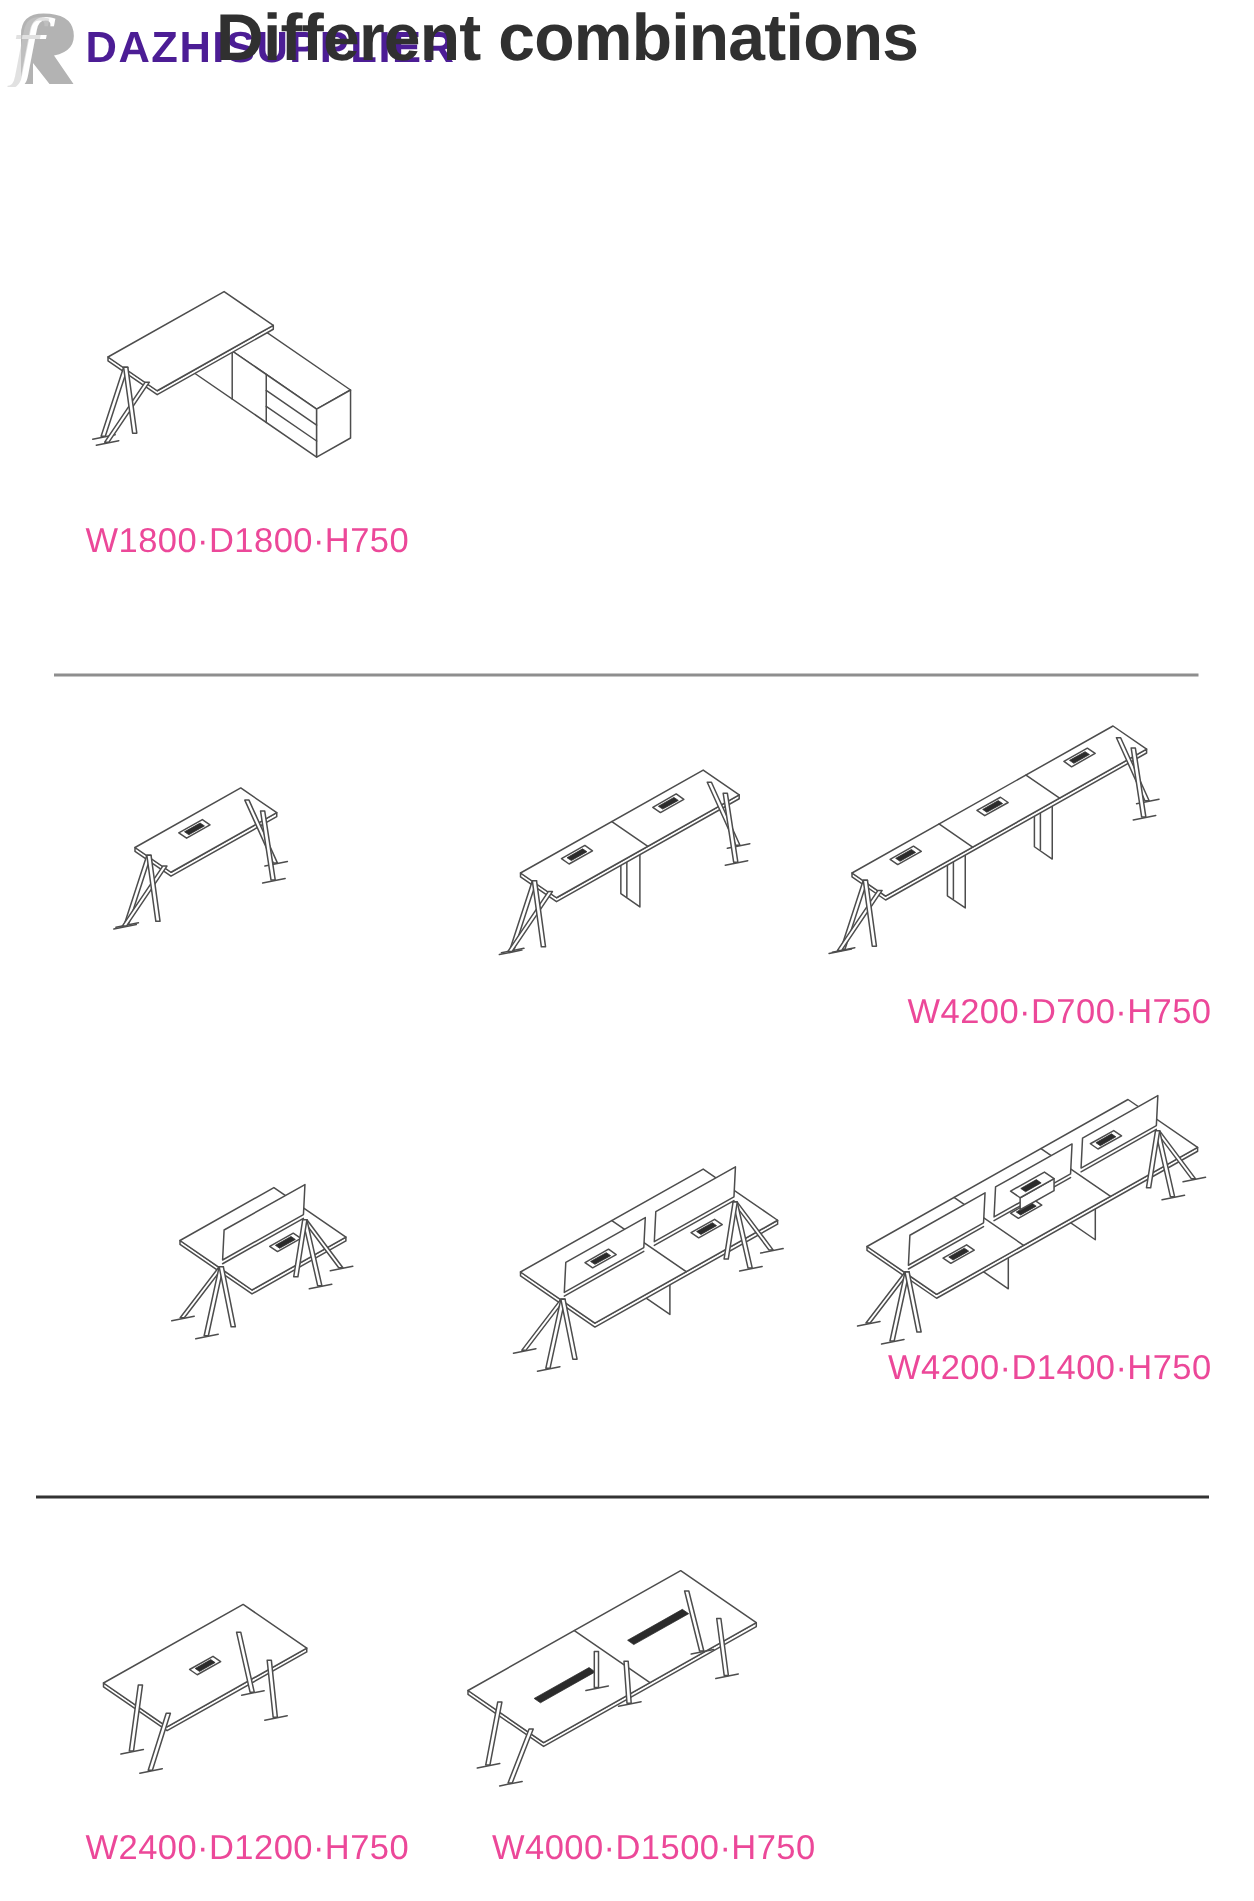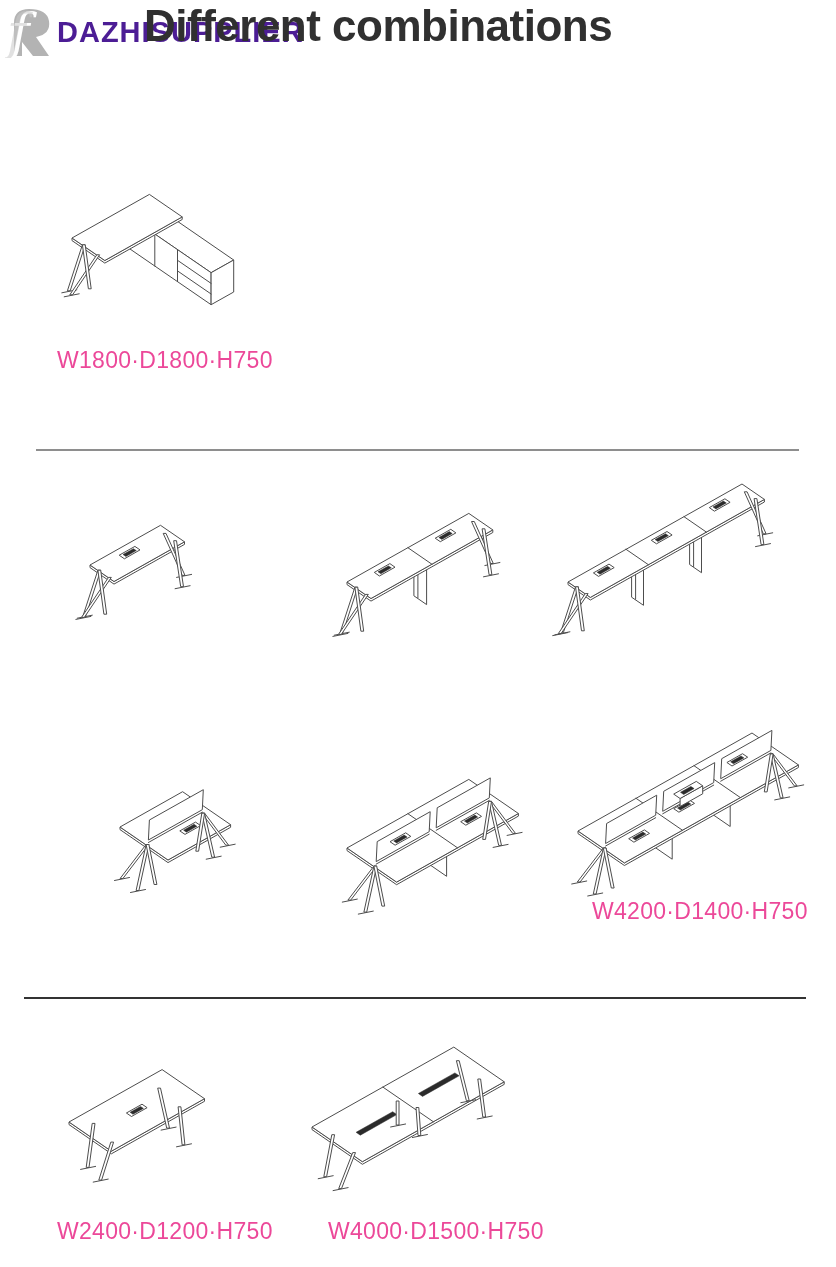--- a/index.html
+++ b/index.html
@@ -114,20 +114,21 @@
       <polygon points="27.5,118.8 30.3,118.8 15.3,164.8 12.5,164.8" class="fw"></polygon>
       <polyline points="6.9,166.8 21.9,163.8" class="ln"></polyline>
       <polygon points="37.3,125.6 40.1,125.6 13.1,165.6 10.3,165.6" class="fw"></polygon>
       <polyline points="4.7,167.6 19.7,164.6" class="ln"></polyline>
       <polygon points="27.5,118.8 30.3,118.8 36.3,162.8 33.5,162.8" class="fw"></polygon>
       <polygon points="196.3,23.8 199.1,23.8 218.1,65.8 215.3,65.8" class="fw"></polygon>
       <polyline points="209.7,67.8 224.7,64.8" class="ln"></polyline>
       <polygon points="206.1,30.6 208.9,30.6 215.9,76.6 213.1,76.6" class="fw"></polygon>
       <polyline points="207.5,78.6 222.5,75.6" class="ln"></polyline>
     </svg>
+  <div class="lbl" style="left:605px;top:661px">W4200·D700·H750</div>
 
   <svg id="d5" class="draw" width="185" height="160" viewBox="0 0 185 160" style="left: 92px; top: 745px;">
       <polygon points="28.0,82.0 76.0,115.0 138.6,79.7 138.6,82.3 76.0,117.6 28.0,84.6" class="fw"></polygon>
       <polygon points="28.0,82.0 90.6,46.7 138.6,79.7 76.0,115.0" class="fw"></polygon>
       <polygon points="56.4,95.0 110.3,64.7 111.3,44.7 57.4,75.0" class="fw"></polygon>
       <polyline points="56.4,97.5 110.3,67.2" class="ln"></polyline>
       <polygon points="87.8,85.9 103.5,77.1 108.6,80.6 93.0,89.4" class="fw"></polygon>
       <polygon points="91.6,85.2 102.0,79.3 104.9,81.3 94.4,87.2" class="fd"></polygon>
       <polygon points="54.1,99.5 56.9,99.5 30.9,133.5 28.1,133.5" class="fw"></polygon>
       <polyline points="22.5,135.5 37.5,132.5" class="ln"></polyline>

